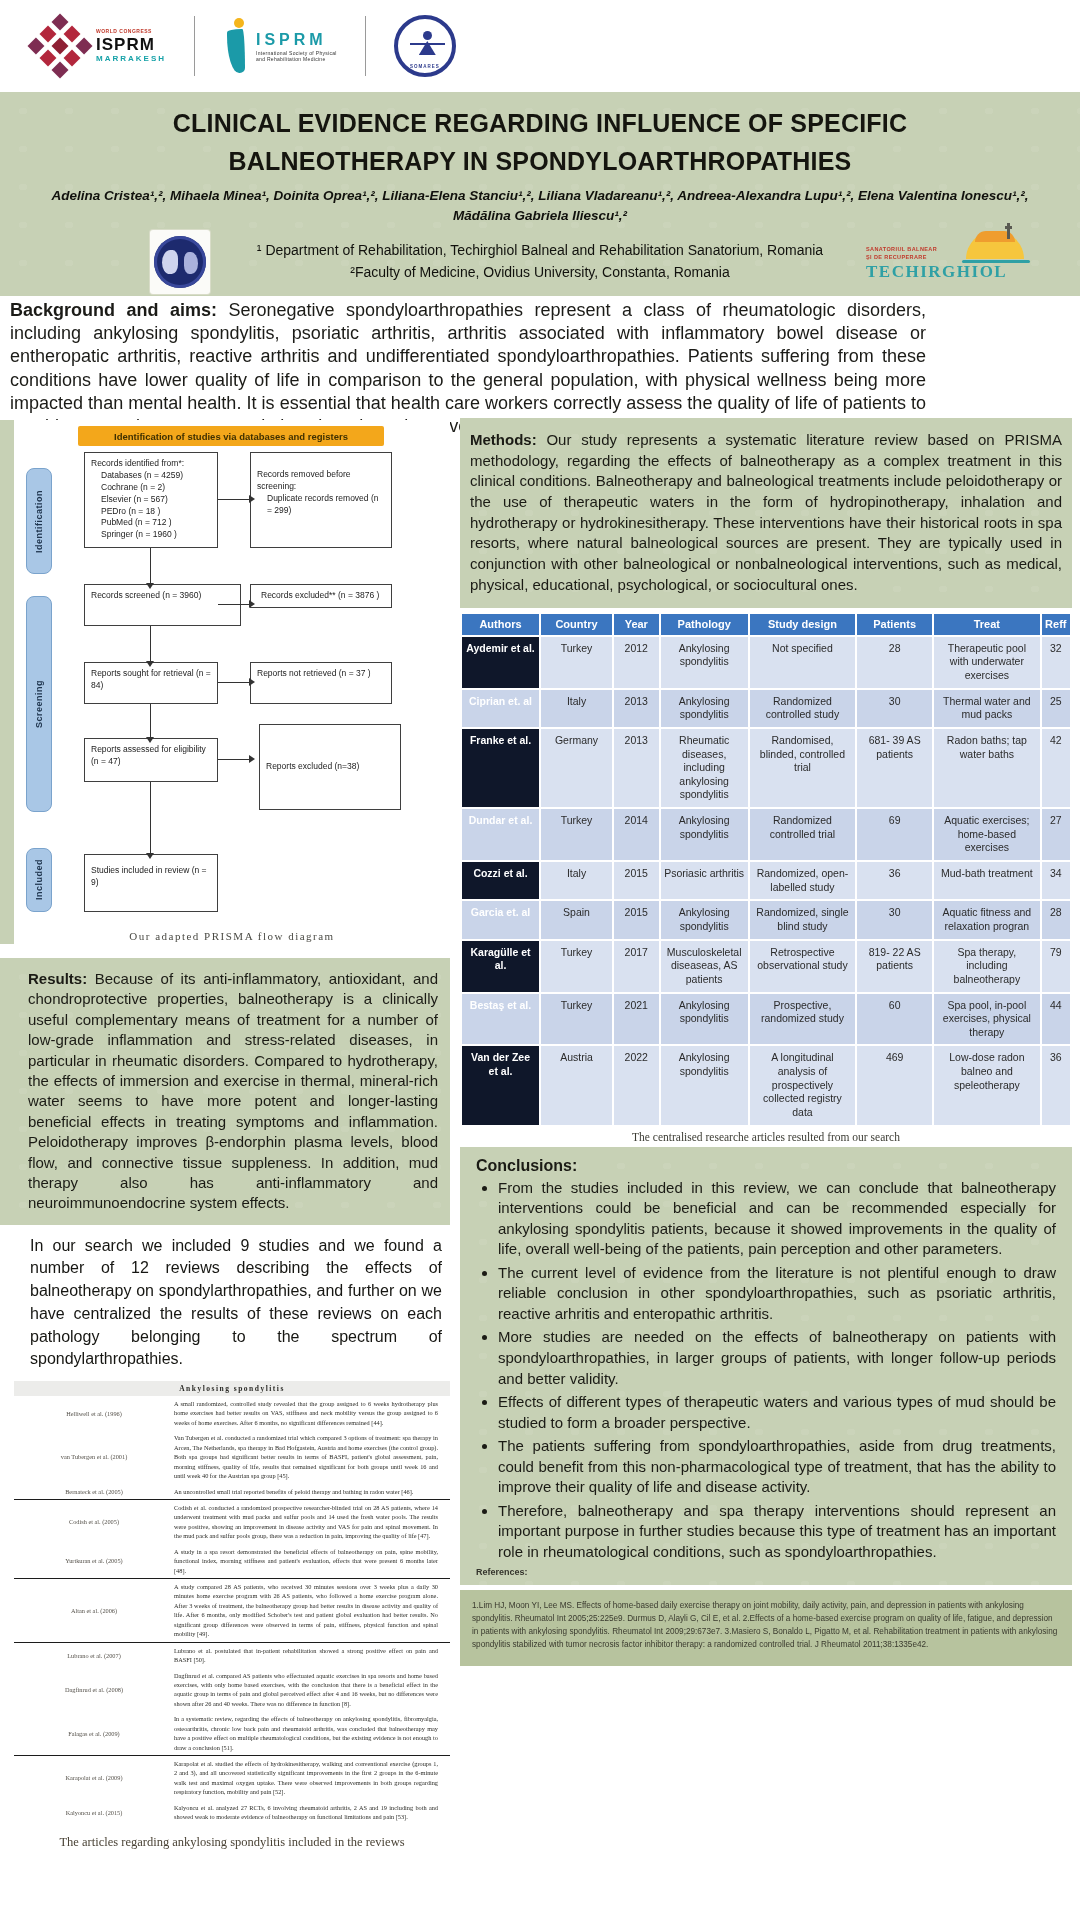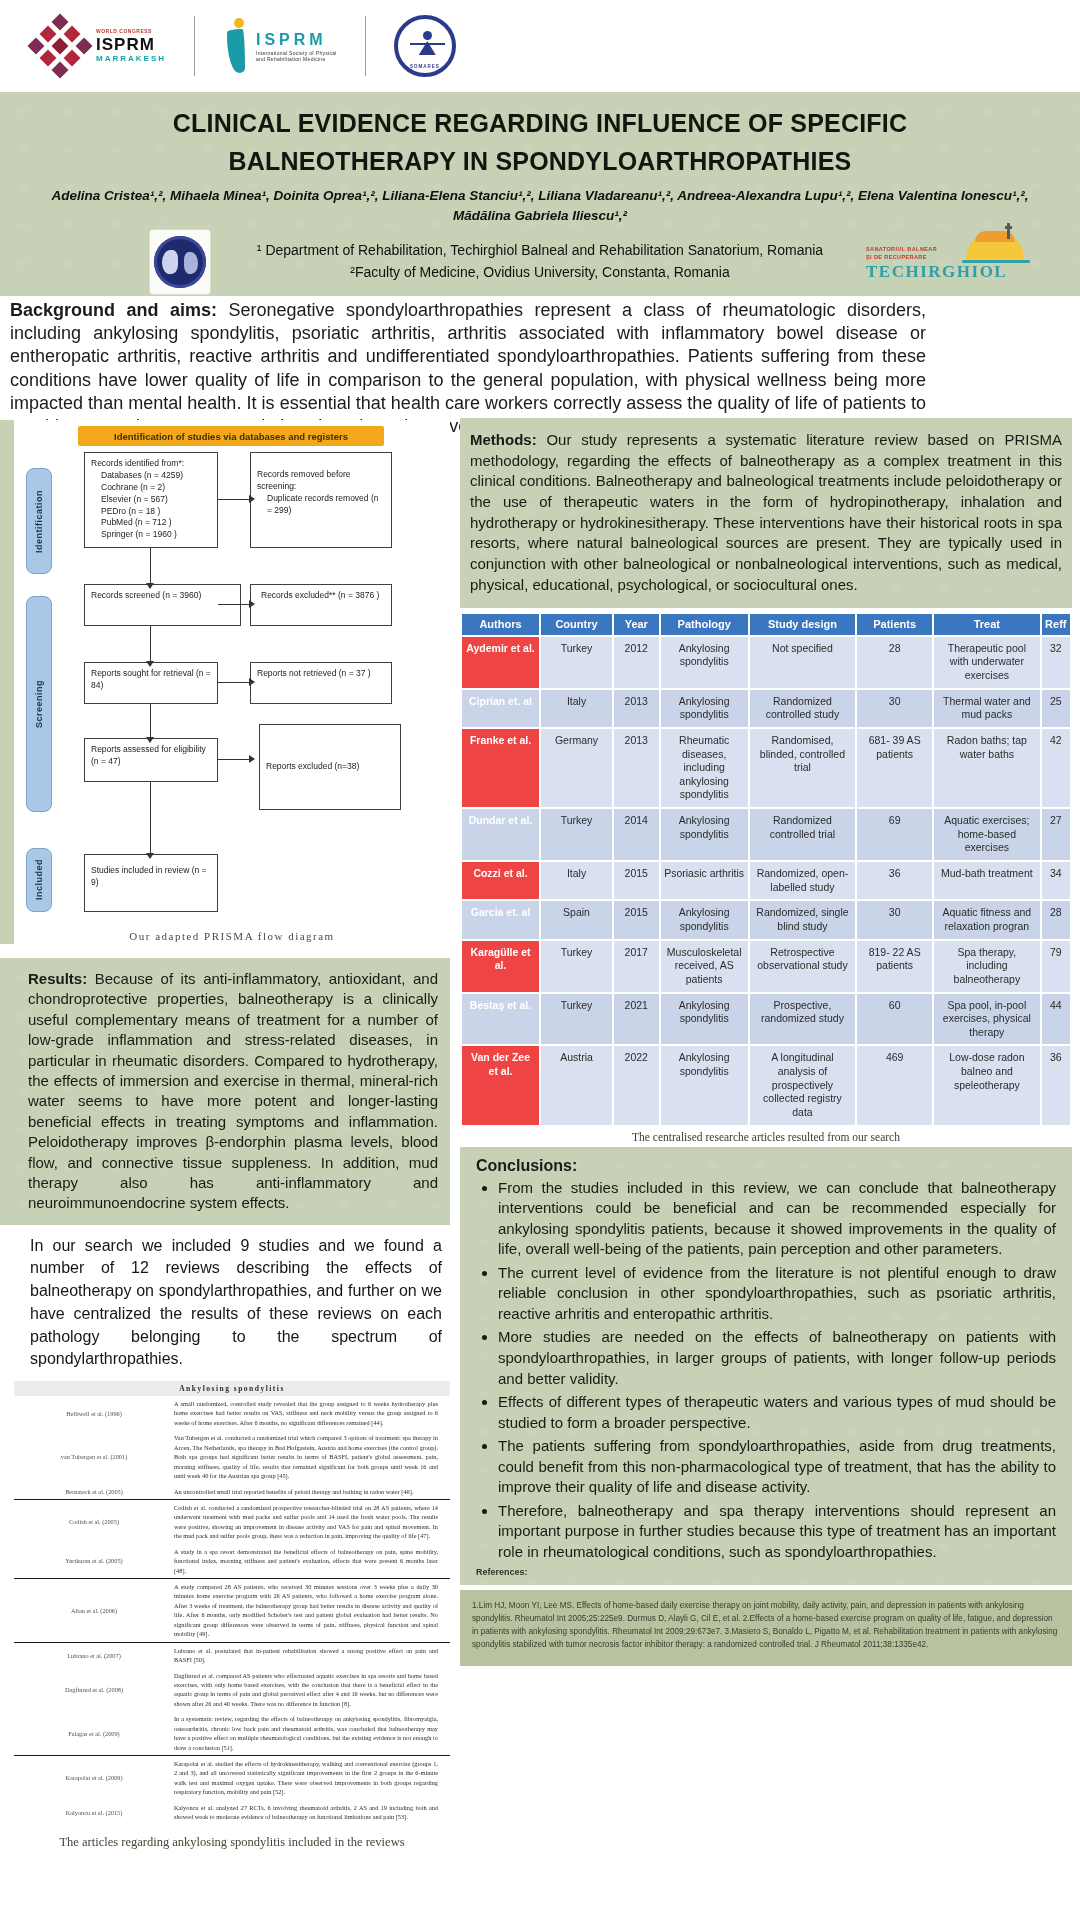--- a/index.html
+++ b/index.html
@@ -115,21 +115,21 @@
   
   .methods-box{box-sizing:border-box;padding:12px 10px;font-size:15px;line-height:1.38;
     text-align:justify;color:#1b1b15;}
   .study-table{border-collapse:separate;border-spacing:2px;background:#fff;margin-top:4px;width:612px;
     table-layout:fixed;}
   .study-table th{background:#3b76c0;color:#fff;font-weight:bold;font-size:11px;padding:4px 2px;
     vertical-align:top;line-height:1.2;overflow-wrap:anywhere;}
   .study-table td{background:#d9e1f0;color:#2b2b2b;text-align:center;vertical-align:top;padding:5px 3px;
     font-size:10.5px;line-height:1.3;overflow-wrap:break-word;}
   .study-table tr:nth-child(even) td{background:#c9d4e9;}
-  .study-table td.c-author{background:#ef4444;color:#fff;font-weight:bold;}
+  .study-table td.c-author{background:#0f172a;color:#fff;font-weight:bold;}
   .tbl-caption{text-align:center;font-family:"Liberation Serif",serif;font-size:11.5px;color:#3c3c34;margin:4px 0;}
   .concl-box{box-sizing:border-box;padding:10px 16px 8px;color:#1b1b15;}
   .concl-title{font-weight:bold;font-size:16px;}
   .concl-list{margin:3px 0 0;padding-left:22px;font-size:15px;line-height:1.37;text-align:justify;list-style:disc;}
   .concl-list li{margin-bottom:3px;}
   .refs-label{font-weight:bold;font-size:9px;color:#34342c;margin-top:5px;}
   .refs-box{margin-top:5px;background:#b7c39e;box-sizing:border-box;padding:10px 12px;font-size:8.2px;
     line-height:1.55;color:#3a3a2e;height:76px;overflow:hidden;}
 </style>
 </head>
@@ -226,21 +226,21 @@
           <div class="pr-item">PEDro (n = 18 )</div>
           <div class="pr-item">PubMed (n = 712 )</div>
           <div class="pr-item">Springer (n = 1960 )</div>
         </div>
     </div>
     <div class="pr-box" style="left:236px;top:32px;width:142px;height:96px;padding-top:16px;">
       <div>Records removed before screening:</div>
       <div class="pr-item">Duplicate records removed (n = 299)</div>
     </div>
     <div class="pr-box" style="left:70px;top:164px;width:157px;height:42px;">Records screened (n = 3960)</div>
-    <div class="pr-box" style="left:236px;top:164px;width:142px;height:42px;padding-left:10px;">Records excluded** (n = 3876 )</div>
+    <div class="pr-box" style="left:236px;top:164px;width:142px;height:24px;padding-left:10px;">Records excluded** (n = 3876 )</div>
     <div class="pr-box" style="left:70px;top:242px;width:134px;height:42px;">Reports sought for retrieval (n = 84)</div>
     <div class="pr-box" style="left:236px;top:242px;width:142px;height:42px;">Reports not retrieved (n = 37 )</div>
     <div class="pr-box" style="left:70px;top:318px;width:134px;height:44px;">Reports assessed for eligibility (n = 47)</div>
     <div class="pr-box pr-center" style="left:236px;top:304px;width:142px;height:86px;margin-left:9px;">Reports excluded (n=38)</div>
     <div class="pr-box" style="left:70px;top:434px;width:134px;height:58px;padding-top:10px;">Studies included in review (n = 9)</div>
 
     <div class="arr-r" style="left:204px;top:79px;width:32px;"></div>
     <div class="arr-d" style="left:136px;top:128px;height:36px;"></div>
     <div class="arr-r" style="left:204px;top:184px;width:32px;"></div>
     <div class="arr-d" style="left:136px;top:206px;height:36px;"></div>
@@ -399,21 +399,21 @@
           <td>Ankylosing spondylitis</td>
           <td>Randomized, single blind study</td>
           <td>30</td>
           <td>Aquatic fitness and relaxation progran</td>
           <td>28</td>
         </tr>
         <tr>
           <td class="c-author">Karagülle et al.</td>
           <td>Turkey</td>
           <td>2017</td>
-          <td>Musculoskeletal received, AS patients</td>
+          <td>Musculoskeletal diseaseas, AS patients</td>
           <td>Retrospective observational study</td>
           <td>819- 22 AS patients</td>
           <td>Spa therapy, including balneotherapy</td>
           <td>79</td>
         </tr>
         <tr>
           <td class="c-author">Bestaş et al.</td>
           <td>Turkey</td>
           <td>2021</td>
           <td>Ankylosing spondylitis</td>

